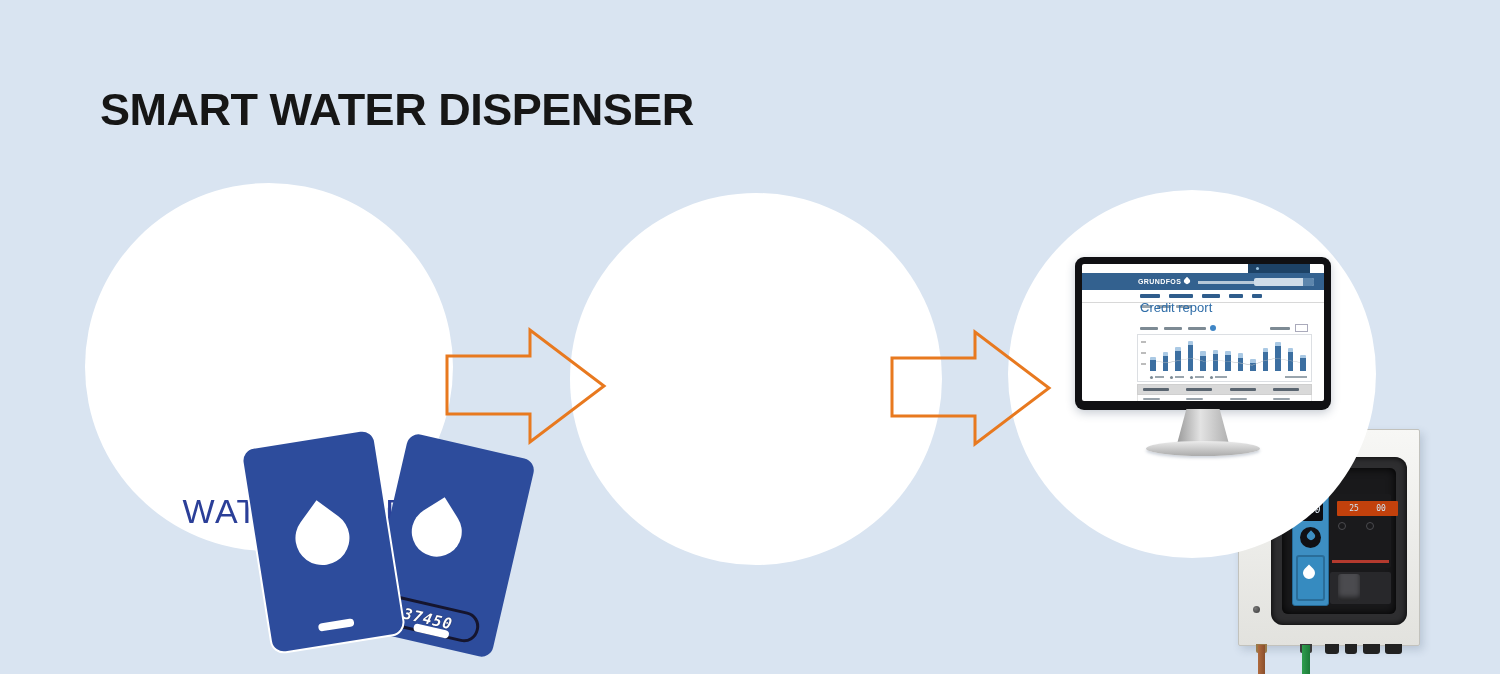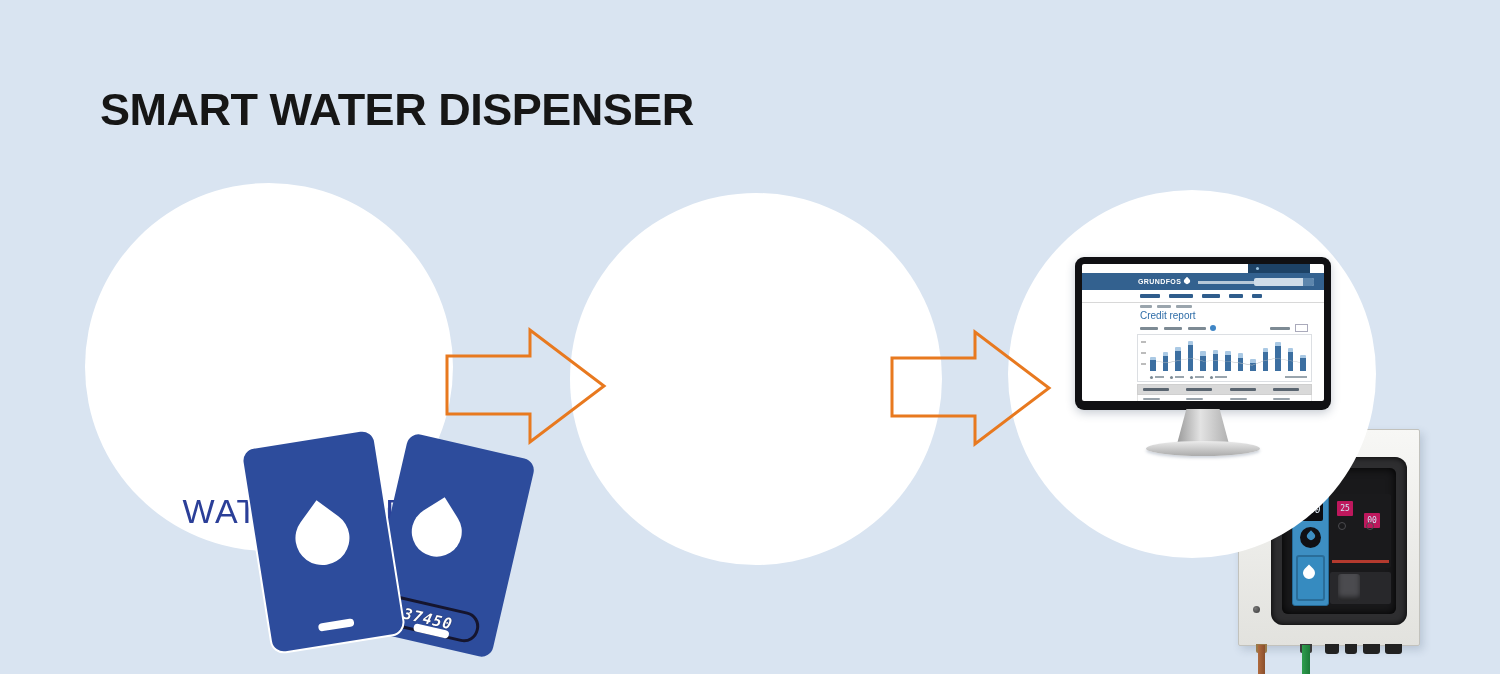--- a/index.html
+++ b/index.html
@@ -59,24 +59,24 @@
              background:var(--module-blue,#3d8ec2);border:1px solid #256a96;}
   .unit-display{position:absolute;left:3px;top:4px;width:27px;height:22px;background:#0c0c10;
                 border-radius:2px;display:flex;align-items:center;justify-content:center;
                 font-family:"DejaVu Sans Mono",monospace;font-style:italic;font-size:9px;color:#e9f4ff;}
   .unit-button{position:absolute;left:7px;top:32px;width:21px;height:21px;border-radius:50%;background:#101014;}
   .unit-button .drop{left:7px;top:5px;width:8px;height:8px;background:var(--module-blue,#3d8ec2);}
   .unit-recess{position:absolute;left:3px;top:60px;width:25px;height:42px;border:2px solid #2a6d99;
                background:#368bc0;border-radius:3px;}
   .unit-recess .drop{left:6px;top:10px;width:12px;height:12px;}
   .unit-dark{position:absolute;left:48px;top:26px;width:61px;height:74px;background:#1a1a1c;border-radius:2px;}
-  .mini-display{position:absolute;top:7px;width:16px;height:15px;background:#be185d;border-radius:1px;
+  .mini-display{position:absolute;top:7px;width:34px;height:15px;background:#c2410c;border-radius:1px;
                 display:flex;align-items:center;justify-content:center;
                 font-family:"DejaVu Sans Mono",monospace;font-size:8px;color:#cfe6f5;}
-  .md-a{left:7px;} .md-b{left:34px;margin-top:12px;}
+  .md-a{left:7px;} .md-b{left:34px;}
   .mini-knob{position:absolute;top:28px;width:6px;height:6px;border:1px solid #4a4a4e;border-radius:50%;}
   .red-stripe{position:absolute;left:2px;top:66px;width:57px;height:3px;background:var(--accent-red,#b43a2e);}
   .bay{position:absolute;left:48px;top:104px;width:61px;height:32px;background:#28282b;border-radius:2px;}
   .lever{position:absolute;left:8px;top:2px;width:22px;height:27px;background:#4b4b4f;border-radius:3px;
          box-shadow:inset 0 -4px 5px rgba(0,0,0,.5);}
   .pipe{position:absolute;top:215px;}
   .pipe-copper{left:19px;width:7px;height:46px;background:linear-gradient(90deg,#b06a3e,#8a4f2c);}
   .pipe-green{left:63px;width:8px;height:46px;background:linear-gradient(90deg,#2f9e4e,#1c7a38);}
   .fitting{position:absolute;top:214px;height:9px;border-radius:0 0 2px 2px;}
   .fit-brass{left:17px;width:11px;background:#9a7a4a;}
@@ -93,21 +93,21 @@
   .hdr{position:absolute;left:0;right:0;top:9px;height:17px;background:var(--header-navy,#33618f);}
   .brand{position:absolute;left:56px;top:5px;font-size:7px;font-weight:bold;color:#fff;letter-spacing:.4px;}
   .brand-mark{position:absolute;left:102px;top:5px;width:6px;height:6px;background:#fff;
               border-radius:0 50% 50% 50%;transform:rotate(45deg);}
   .tagline{position:absolute;left:116px;top:8px;width:66px;height:2.5px;background:rgba(255,255,255,.65);}
   .search{position:absolute;right:10px;top:4.5px;width:60px;height:8px;background:#cfdce8;border-radius:2px;}
   .search .btn{position:absolute;right:0;top:0;width:11px;height:8px;background:#5d86ad;border-radius:0 2px 2px 0;}
   .nav{position:absolute;left:0;right:0;top:26px;height:12px;background:#fff;border-bottom:1px solid #d8d8d8;}
   .nav .bar{position:absolute;top:4px;height:4px;background:#2f5d8c;border-radius:1px;}
   .crumbs .bar{position:absolute;top:41px;height:2.5px;background:#9aa5ad;border-radius:1px;}
-  .page-title{position:absolute;left:58px;top:46px;font-size:10px;color:#2f6da8;}
+  .page-title{position:absolute;left:58px;top:36px;font-size:13px;color:#2f6da8;}
   .filters .bar{position:absolute;top:63px;height:3px;background:#7d8a94;border-radius:1px;}
   .filters .blue-dot{position:absolute;left:128px;top:61px;width:6px;height:6px;border-radius:50%;background:#3f86c6;}
   .filters .box{position:absolute;right:16px;top:60px;width:11px;height:6px;border:1px solid #aab;}
   .panel{position:absolute;left:55px;right:12px;top:70px;height:46px;border:1px solid #dcdfe3;background:#fff;}
   .ytick{position:absolute;left:3px;width:5px;height:1.5px;background:#bcbcbc;}
   .plot{position:absolute;left:12px;right:5px;top:4px;height:32px;display:flex;
         justify-content:space-between;align-items:flex-end;}
   .bar-col{width:5.5px;height:100%;display:flex;flex-direction:column;justify-content:flex-end;}
   .bar-cap{background:var(--bar-light,#aac9e4);border-radius:1px 1px 0 0;}
   .bar-dark{background:var(--bar-dark,#3c6fa1);}

